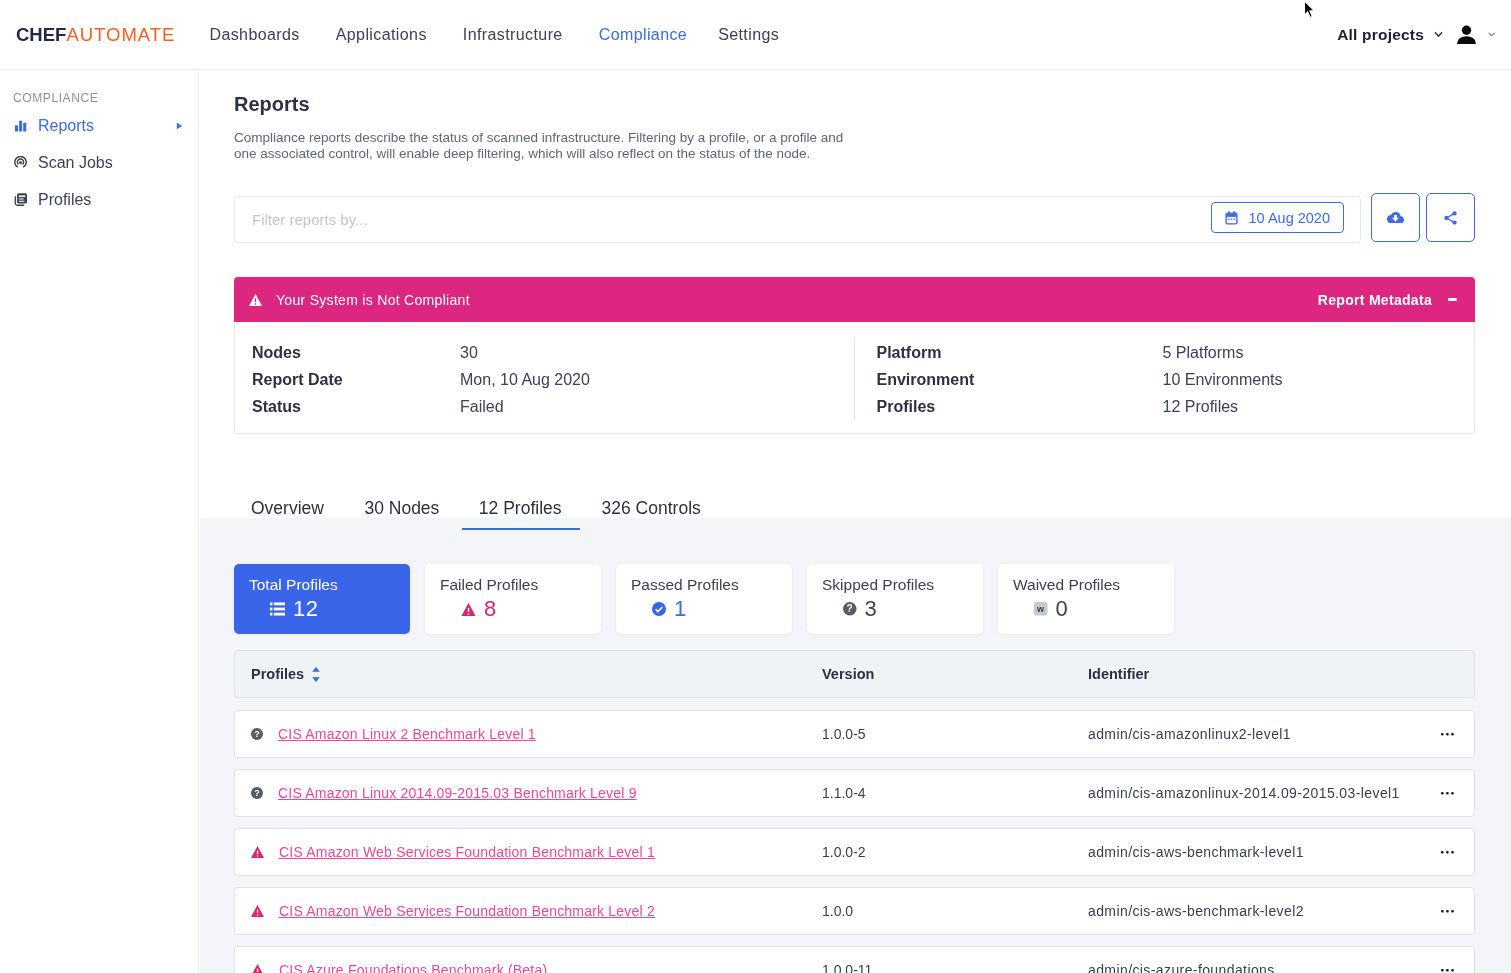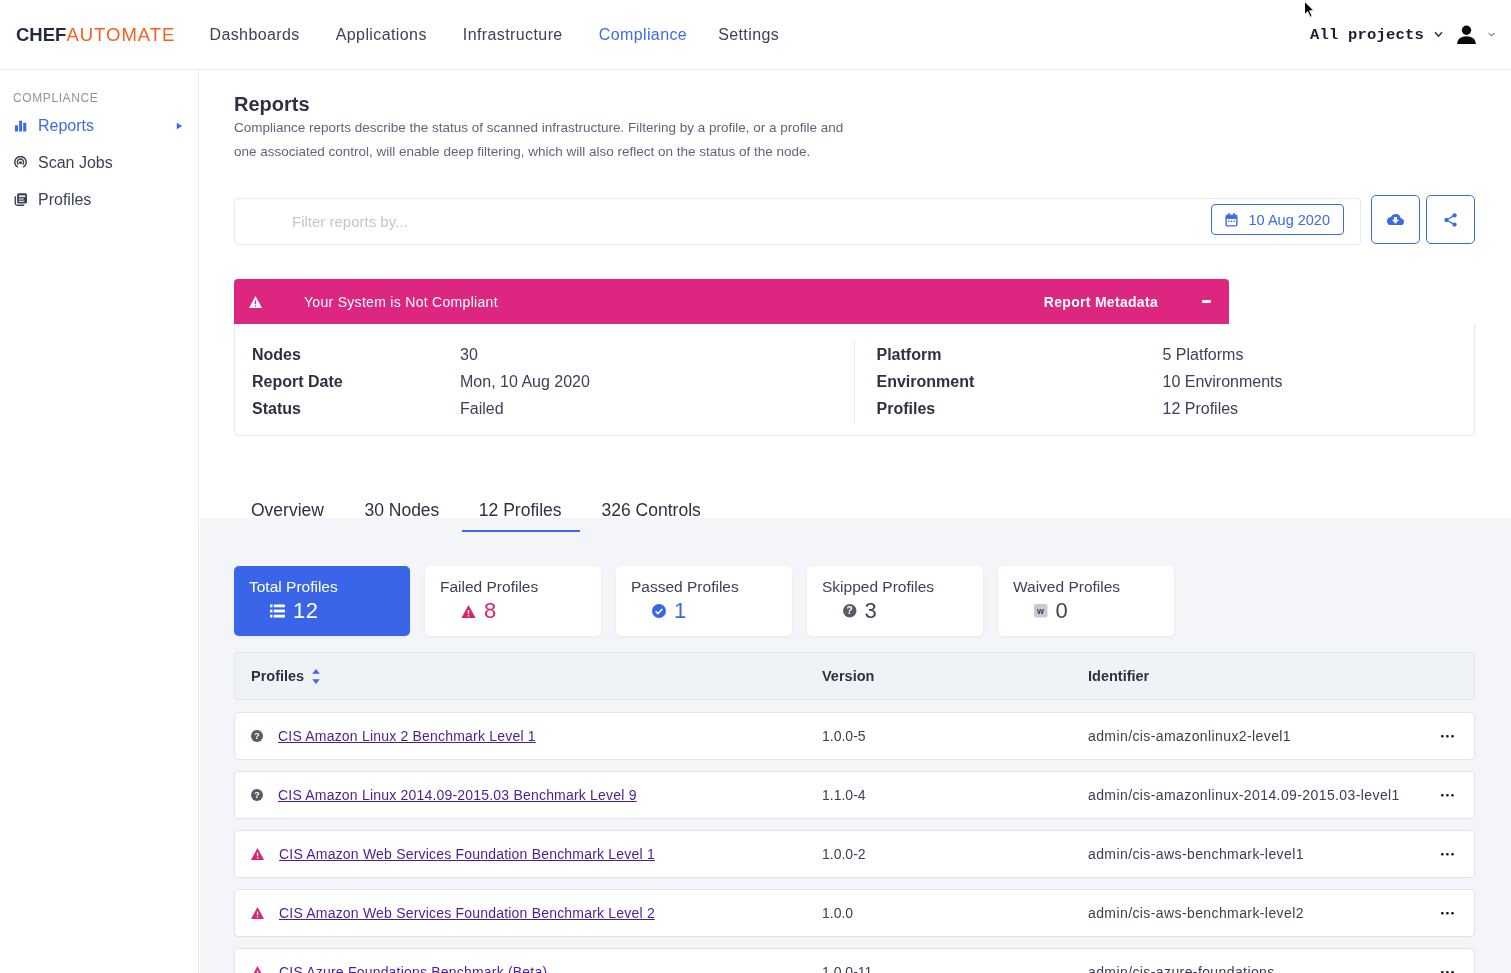--- a/index.html
+++ b/index.html
@@ -7,49 +7,49 @@
   font-family:"Liberation Sans", sans-serif; }
 
 .header { position:fixed; top:0; left:0; width:1511px; height:70px; background:#fff;
   border-bottom:1px solid #e9ebee; display:flex; align-items:center; z-index:10; }
 .logo { margin-left:16px; font-size:18.5px; font-weight:bold; letter-spacing:0px; color:#242b41; }
 .logo .auto { color:#f9601f; font-weight:normal; letter-spacing:1px; }
 .nav { display:flex; margin-left:16px; }
 .nav a { font-size:16px; color:#3c4257; text-decoration:none; margin:0 18px; letter-spacing:0.4px; }
 .nav a.set { margin-left:13px; }
 .nav a.active { color:#3d6be5; }
-.header-right { margin-left:auto; display:flex; align-items:center; margin-right:15px;font-family:Liberation Mono, monospace; }
+.header-right { margin-left:auto; display:flex; align-items:center; margin-right:15px; }
 .allproj { font-size:15.5px; font-weight:bold; color:#1b2031; margin-left:6px; letter-spacing:0.2px; }
 .chev { width:9px; height:7px; margin-left:10px; }
 
 .sidebar { position:fixed; top:70px; left:0; width:199px; height:903px; background:#fff;
   border-right:1px solid #e9ebee; }
 .side-title { margin:21px 0 0 13px; font-size:12px; letter-spacing:0.6px; color:#8e93a0; line-height:14px; }
 .side-item { display:flex; align-items:center; height:37px; padding-left:14px; font-size:16px; color:#3c4257; }
 .side-items { margin-top:2px; }
 .side-item .sicon { width:13px; height:13px; margin-right:11px; flex-shrink:0; }
 .side-item.active { color:#3d6be5; }
 
 .main { position:fixed; top:70px; left:200px; width:1311px; height:903px; background:#fff; }
 .content { padding:0 35px 0 34px; }
 h1.title { margin-top:23px; font-size:20px; font-weight:bold; color:#2d3142; }
-.desc { font-size:13.5px; color:#5f6678; line-height:24px; width:618px; }
+.desc { margin-top:14px; font-size:13.5px; color:#5f6678; line-height:16px; width:618px; }
 
 .filterrow { margin-top:34px; display:flex; }
 .filterbar { width:1127px; height:47px; border:1px solid #e6e8ec; border-radius:4px;
-  display:flex; align-items:center; position:relative;padding-left:40px; }
+  display:flex; align-items:center; position:relative; }
 .filterbar .ph { margin-left:17px; font-size:15px; color:#c2c6cf; }
 .datebtn { position:absolute; right:16px; top:5px; height:31px; border:1px solid #3d6be5;
   border-radius:4px; display:flex; align-items:center; padding:0 13px; color:#3d6be5; font-size:14.5px; }
 .sqbtn { width:49px; height:49px; border:1px solid #3d6be5; border-radius:5px; margin-left:10px;
   display:flex; align-items:center; justify-content:center; position:relative; top:-3px; flex-shrink:0; }
 .sqbtn + .sqbtn { margin-left:6px; }
 
-.banner { margin-top:32px; width:995px; height:45px; background:#dc267f; border-radius:4px 4px 0 0;
-  display:flex; align-items:center; color:#fff; font-size:14px; letter-spacing:0.3px;gap:28px; }
+.banner { margin-top:32px; width:1241px; height:45px; background:#dc267f; border-radius:4px 4px 0 0;
+  display:flex; align-items:center; color:#fff; font-size:14px; letter-spacing:0.3px; }
 .banner .warn { margin-left:15px; flex-shrink:0; }
 .banner .btxt { margin-left:14px; }
 .banner .meta { margin-left:auto;font-weight:bold; }
 .banner .minus { width:9px; height:2.6px; background:#fff; border-radius:1px; margin:0 18px 0 16px; }
 .metabox { width:1241px; background:#fff; display:flex; padding:17px 0 13px 0; position:relative;
   border:1px solid #e5e8ec; border-top:none; border-radius:0 0 4px 4px; }
 .metacol { width:50%; }
 .metarow { display:flex; height:27px; align-items:center; font-size:16px; }
 .metarow .lab { font-weight:bold; color:#2d3142; width:225px; padding-left:17px; }
 .metarow .val { color:#3c4257; }
@@ -69,21 +69,21 @@
 .card .cnum .ic { margin-right:8px; flex-shrink:0; }
 .card.active { background:#3a65e8; color:#fff; }
 
 .thead { margin-top:16px; width:1241px; height:48px; background:#f0f3f6; border-radius:4px;
   border:1px solid #dfe4e9; display:flex; align-items:center; font-size:14.5px; font-weight:bold; color:#2d3142; }
 .thead .c1 { margin-left:16px; display:flex; align-items:center; }
 .trow { margin-top:11px; width:1241px; height:48px; background:#fff; border-radius:4px;
   border:1px solid #e0e4e9; display:flex; align-items:center; font-size:14px; color:#3a4050; }
 .thead + .trow { margin-top:12px; }
 .trow .icon { margin-left:16px; flex-shrink:0; }
-.trow a { color:#4c1d95; margin-left:15px; letter-spacing:0.2px; }
+.trow a { color:#ec4899; margin-left:15px; letter-spacing:0.2px; }
 .colv { position:absolute; left:587px; }
 .coli { position:absolute; left:853px; }
 .trow .coli { letter-spacing:0.4px; }
 .dots { position:absolute; right:20px; top:50%; margin-top:-1px; }
 </style>
 </head>
 <body>
 <svg style="position:fixed;left:1303px;top:0px;z-index:99" width="13" height="20" viewBox="0 0 13 20">
     <path d="M1.5 1 L1.5 14.8 L4.7 11.9 L7.1 17.5 L9.3 16.5 L6.9 11 L11.2 10.6 Z" fill="#000" stroke="#fff" stroke-width="1.1"></path>
   </svg>

